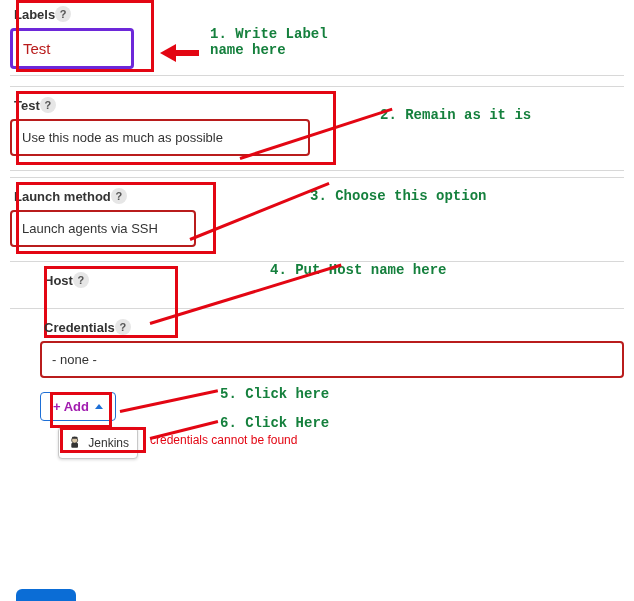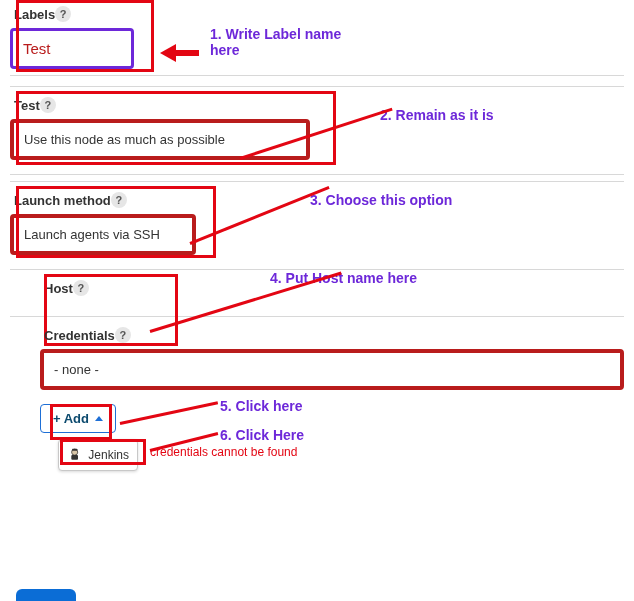--- a/index.html
+++ b/index.html
@@ -23,45 +23,45 @@
     background: #e6e6e6; color: #555; font-weight: bold; font-size: 11px;
     cursor: pointer;
   }
   .input {
     width: 100%; padding: 9px 10px; font-size: 15px;
     border: 3px solid #6d28d9; border-radius: 4px; background: #fff;
     color: #b91c1c;
   }
   .select {
     width: 100%; padding: 9px 10px; font-size: 13px;
-    border: 4px solid #b91c1c; border-radius: 4px; background: #fff;
+    border: 2px solid #b91c1c; border-radius: 4px; background: #fff;
     color: #333; appearance: none;
   }
 
   .redbox { position:absolute; border: 3px solid #e30613; pointer-events:none; }
-  .redtext { position:absolute; color:#6d28d9; font-weight:700; font-size:14px; white-space:nowrap; }
+  .redtext { position:absolute; color:#15803d; font-weight:700; font-size:14px; white-space:nowrap;font-family:Liberation Mono, monospace; }
 
   .arrow-left {
     position:absolute; width:0; height:0;
     border-top: 9px solid transparent;
     border-bottom: 9px solid transparent;
     border-right: 16px solid #e30613;
   }
   .arrow-left::after{
     content:""; position:absolute; left:15px; top:-3px;
     width:24px; height:6px; background:#e30613;
   }
 
   .redline { position:absolute; background:#e30613; transform-origin: left center; height:3px; }
 
   .indent-block { margin-left: 30px; position:relative; }
 
   .add-btn {
     display:inline-flex; align-items:center; gap:4px;
-    border:1px solid #1e6fd6; color:#0c4a6e; background:#fff;
+    border:1px solid #1e6fd6; color:#a21caf; background:#fff;
     padding:6px 12px; border-radius:4px; font-weight:600; font-size:13px;
     cursor:pointer;
   }
   .caret-up {
     width:0;height:0;border-left:4px solid transparent;border-right:4px solid transparent;
     border-bottom:5px solid #1e6fd6; margin-left:2px;
   }
 
   .dropdown-menu {
     margin-top:6px; margin-left:8px;

